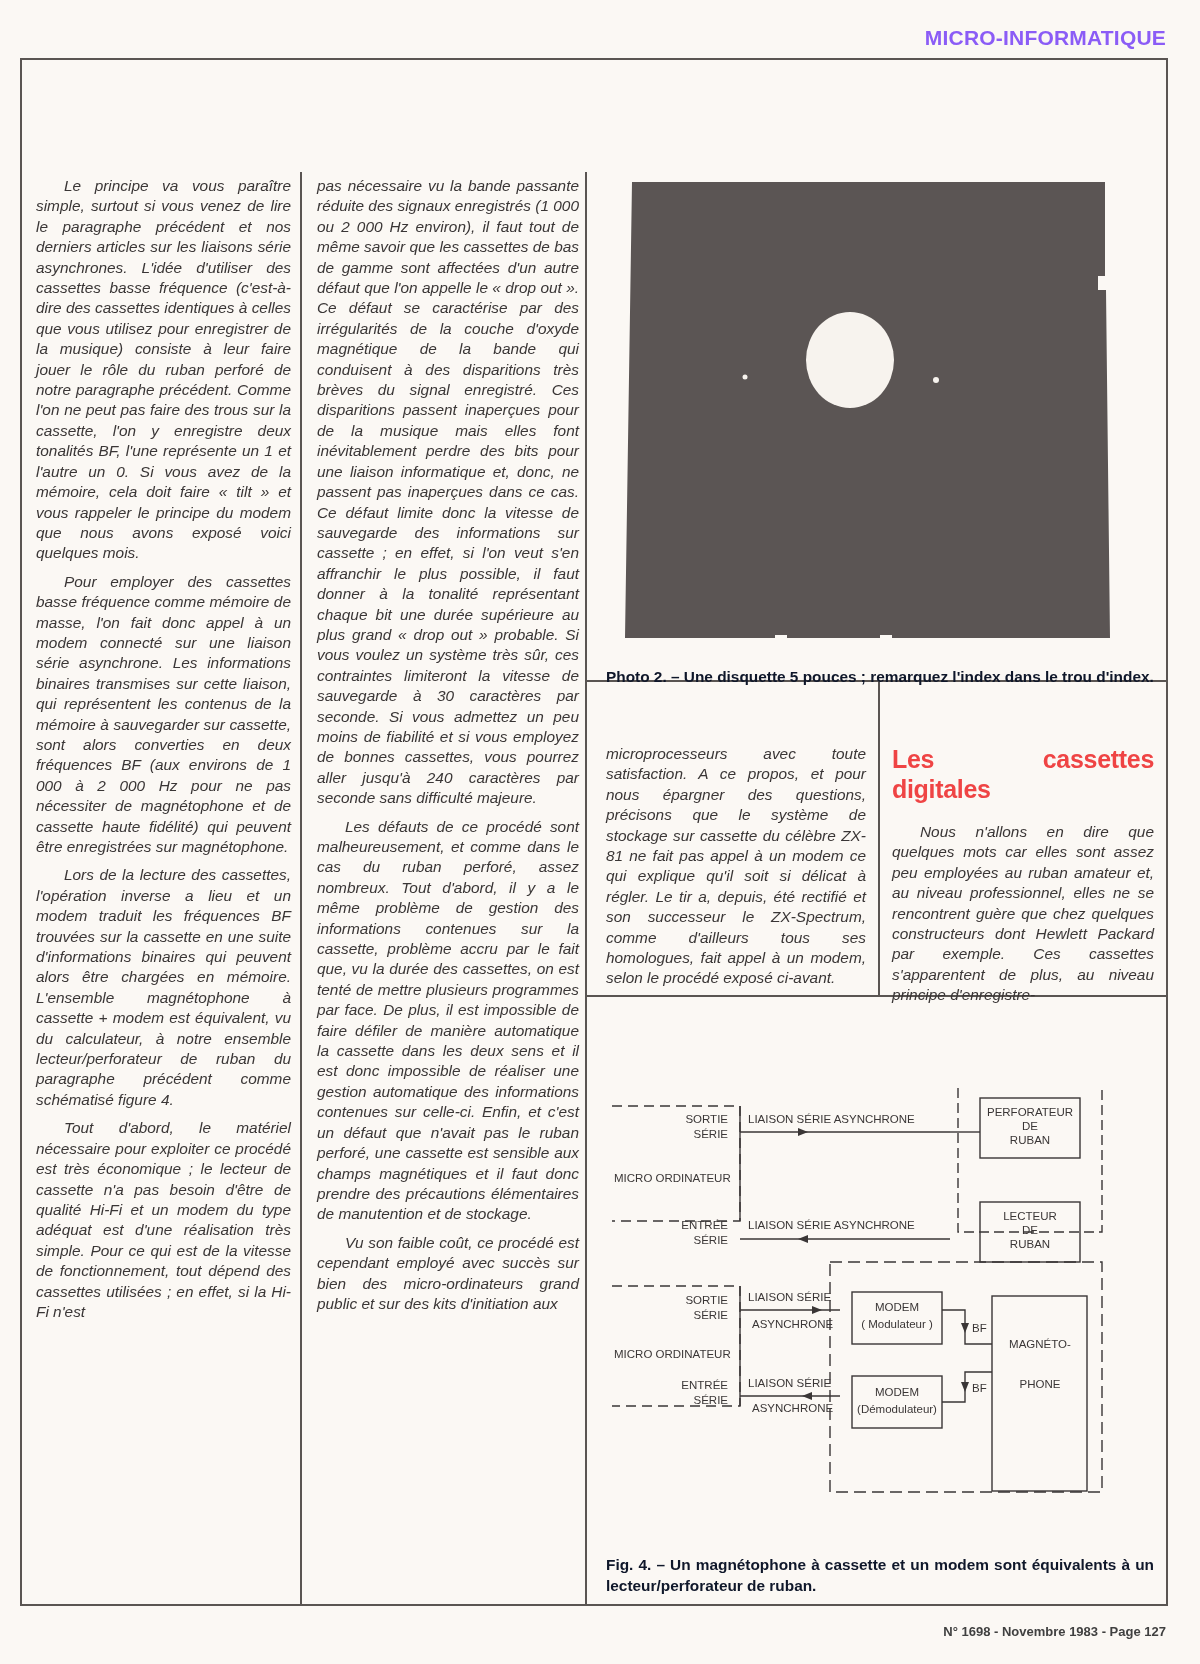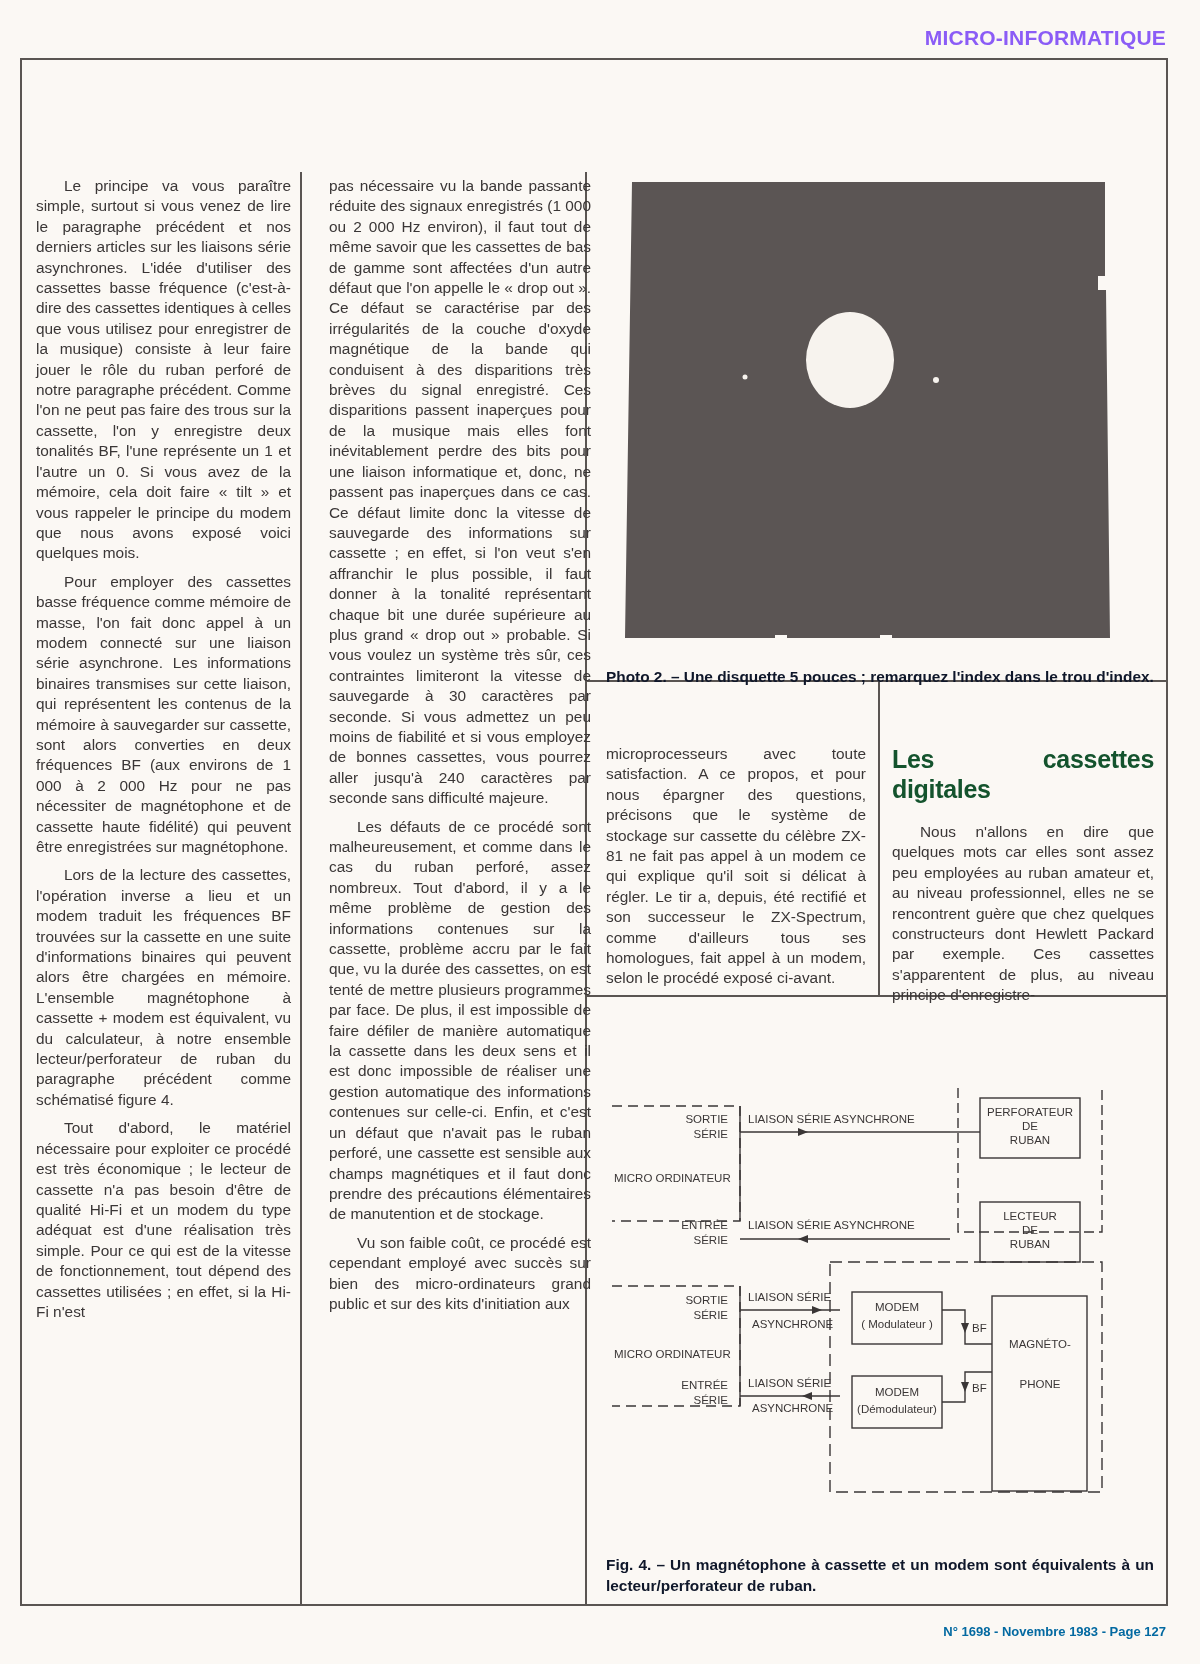--- a/index.html
+++ b/index.html
@@ -24,44 +24,44 @@
     }
     .vline { position: absolute; background: #5a5552; width: 2px; }
     .hline { position: absolute; background: #5a5552; height: 2px; }
     .col {
       position: absolute;
       font-size: 15.4px;
       line-height: 20.4px;
       text-align: justify;
       hyphens: none;
     }
-    .col p { margin: 0 0 8px 0; text-indent: 28px; }
+    .col p { margin: 0 0 8px 0; text-indent: 28px; font-style: italic; }
     .col p.cont { text-indent: 0; }
     .col-1 { left: 36px; top: 176px; width: 255px; }
-    .col-2 { left: 329px; top: 176px; width: 262px; }
+    .col-2 { left: 317px; top: 176px; width: 262px; }
     .col-3 { left: 606px; top: 744px; width: 260px; }
     .col-4 { left: 892px; top: 744px; width: 262px; }
     .headline {
-      color: #14532d; font-weight: bold; font-size: 25px; line-height: 30px;
+      color: #ef4444; font-weight: bold; font-size: 25px; line-height: 30px;
       margin: 0 0 18px 0; letter-spacing: -0.3px;
     }
     .photo {
       position: absolute; left: 620px; top: 180px; width: 500px; height: 463px;
     }
     .photo-caption, .fig-caption {
       position: absolute; color: #0f172a; font-weight: bold;
       font-size: 15.4px; line-height: 21px; text-align: justify;
     }
     .photo-caption { left: 606px; top: 666px; width: 548px; }
     .fig-caption { left: 606px; top: 1554px; width: 548px; }
     .diagram { position: absolute; left: 600px; top: 1086px; width: 560px; height: 430px; }
     .diagram text { font-family: "Liberation Sans", sans-serif; font-size: 11.5px; fill: #3a3636; }
     .footer {
       position: absolute; right: 34px; top: 1624px;
-      font-size: 13px; font-weight: bold; color: #0369a1;
+      font-size: 13px; font-weight: bold; color: #404040;
     }
   </style>
 </head>
 <body>
 
 <div class="section-header">MICRO-INFORMATIQUE</div>
 
 <div class="frame"></div>
 <div class="vline" style="left:300px; top:172px; height:1434px;"></div>
 <div class="vline" style="left:585px; top:172px; height:1434px;"></div>

